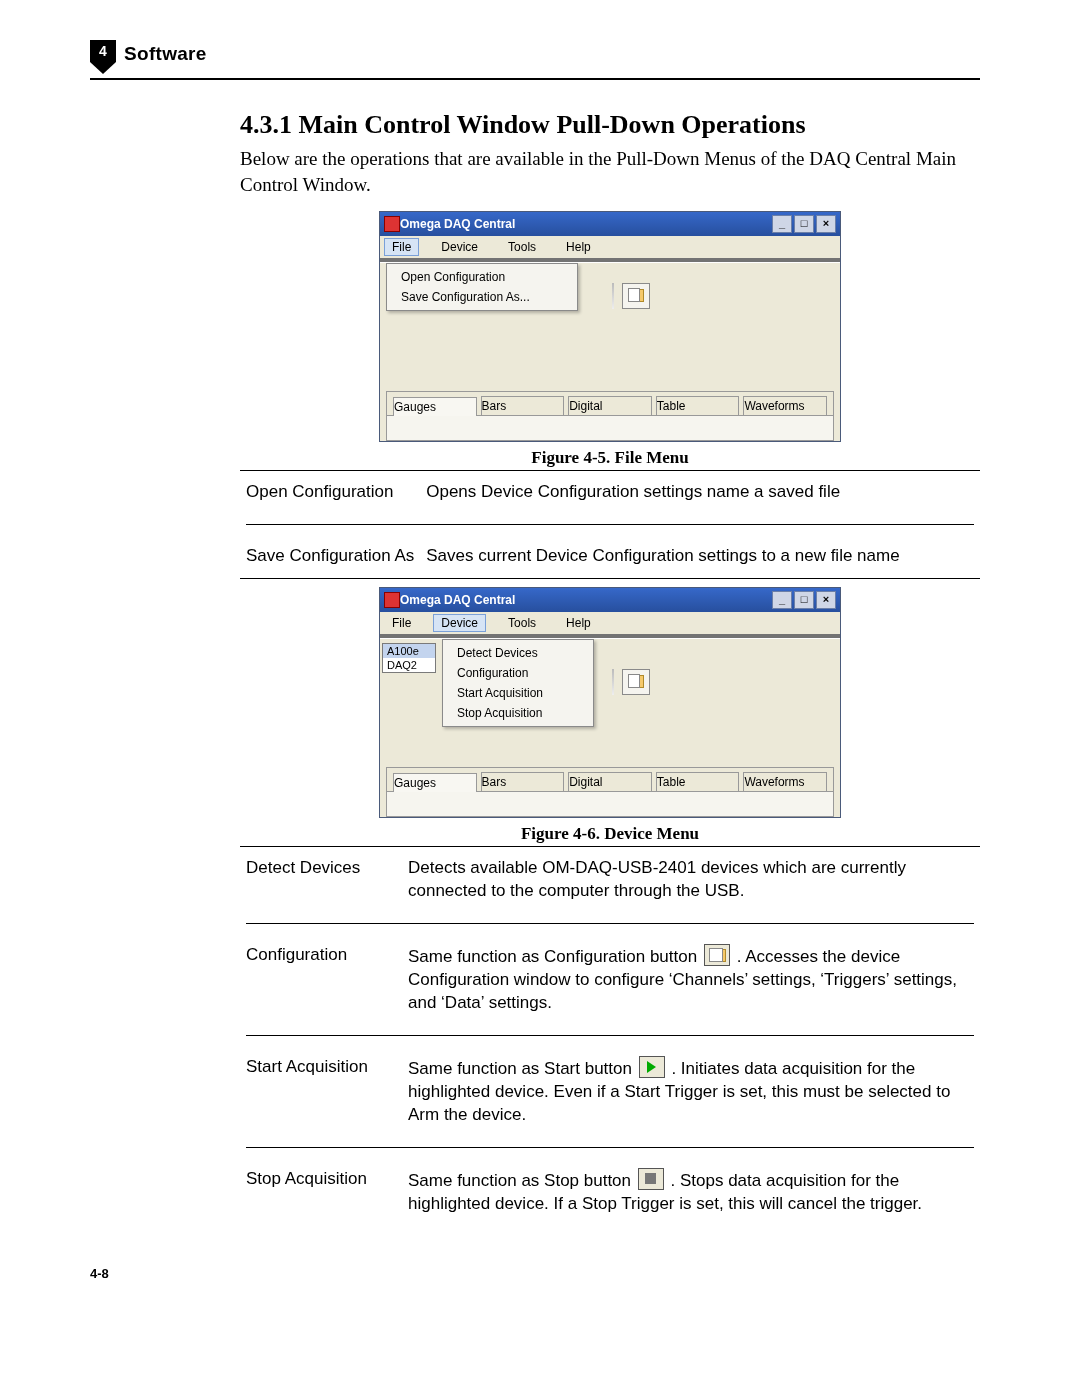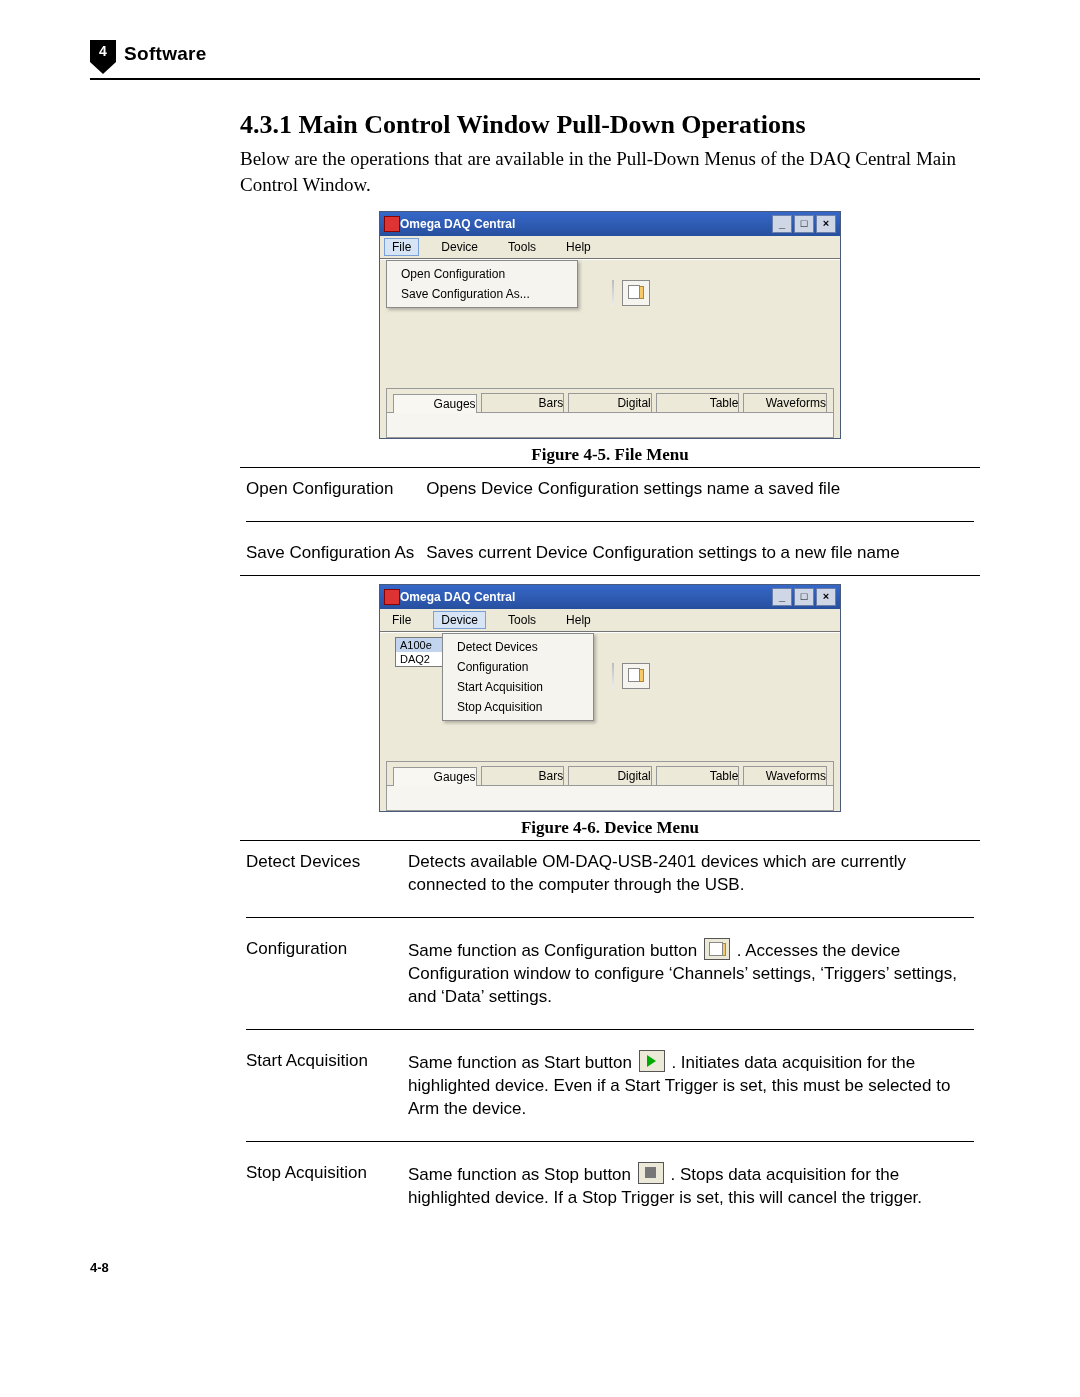--- a/index.html
+++ b/index.html
@@ -160,21 +160,21 @@
     color: #000;
     font-weight: bold;
     font-size: 11px;
     line-height: 14px;
     text-align: center;
     margin-left: 2px;
   }
   .menubar {
     display: flex;
     background: #ece9d8;
-    border-bottom: 1px solid #737373;
+    border-bottom: 4px solid #737373;
     padding: 2px 4px;
     gap: 14px;
   }
   .menubar .menu-item { padding: 2px 8px; }
   .menubar .menu-item.open { background: #d6e4f5; border: 1px solid #7aa0d8; padding: 1px 7px; }
   .client {
     position: relative;
     min-height: 150px;
     border-top: 1px solid #fff;
     background: #ece9d8;
@@ -200,41 +200,41 @@
   .toolbar-icon::before{
     content:"";position:absolute;left:12px;top:5px;width:7px;height:11px;background:#f6c96b;border:1px solid #b08a2a;
   }
   .sep {
     position: absolute;
     width: 2px; height: 26px;
     background: linear-gradient(#bbb,#eee);
   }
   .device-list {
     position: absolute;
-    left: 15px; top: 4px;
+    left: 2px; top: 4px;
     width: 52px;
     background: #fff;
     border: 1px solid #7a7a7a;
   }
   .device-list .sel { background: #c3d4ee; }
   .device-list div { padding: 1px 4px; font-size: 11px; }
   .tabstrip {
     margin: 128px 6px 0 6px;
     border: 1px solid #999;
     background: #ece9d8;
     padding-top: 4px;
   }
   .tabs { display: flex; gap: 4px; padding: 0 6px; }
   .tab {
     border: 1px solid #999;
     border-bottom: none;
     background: #ece9d8;
     padding: 2px 0;
     width: 82px;
-    text-align: right;
+    text-align: left;
     font-size: 12px;
   }
   .tab.active { background: #f8f7f2; position: relative; top: 1px; }
   .tabbody {
     border-top: 1px solid #999;
     height: 24px;
     background: #f6f5ef;
   }
 </style>
 </head>

